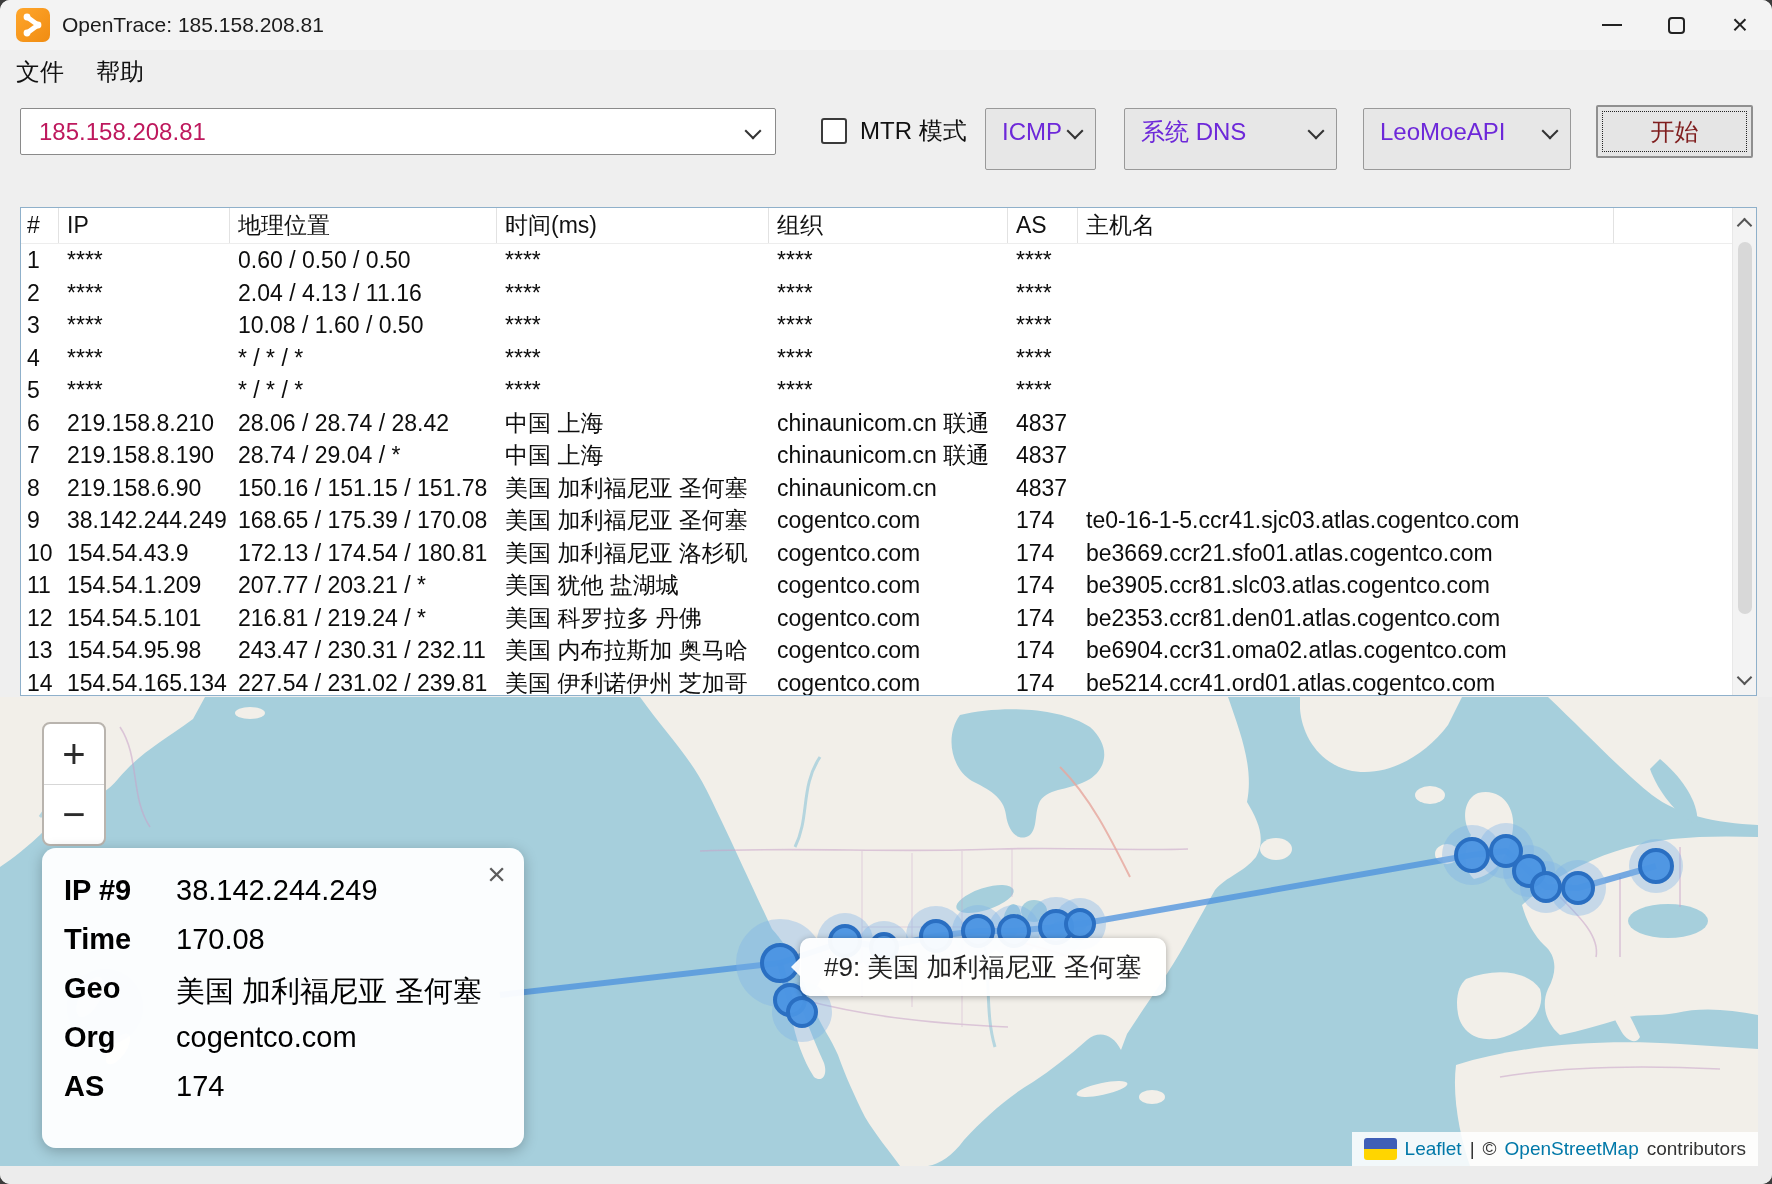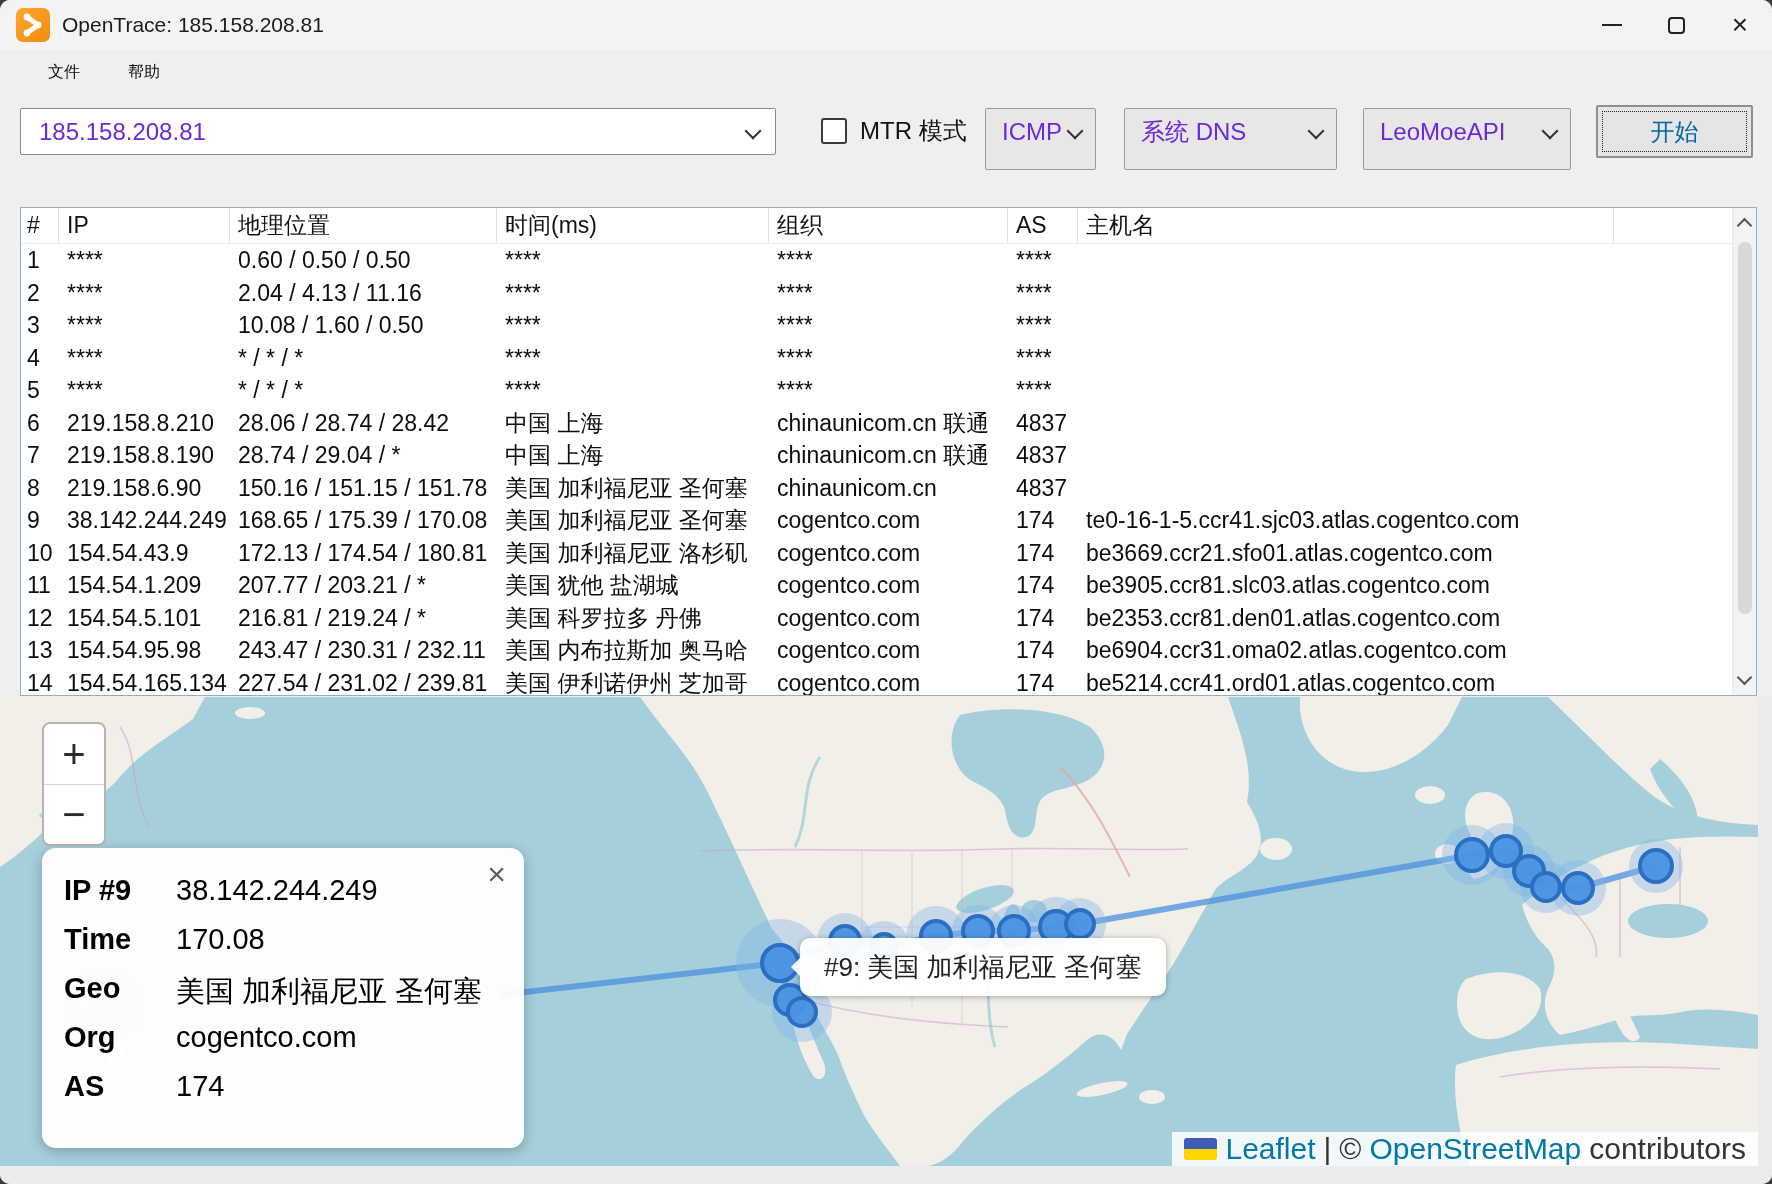--- a/index.html
+++ b/index.html
@@ -13,39 +13,39 @@
     background:linear-gradient(135deg,#ffa62b,#f08c12);}
   #app-title{position:absolute;left:62px;top:0;height:50px;line-height:50px;font-size:21px;color:#1b1b1b;}
   .win-btn{position:absolute;top:0;width:64px;height:50px;display:flex;align-items:center;justify-content:center;color:#222;}
   #btn-min{right:128px;} #btn-max{right:64px;} #btn-close{right:0;}
   #btn-min .bar{width:20px;height:2px;background:#222;}
   #btn-max .box{width:17px;height:17px;border:2px solid #222;border-radius:4px;}
   #btn-close{font-size:28px;line-height:50px;}
 
   
   #menubar{position:absolute;left:0;top:50px;width:100%;height:44px;}
-  .menu-item{position:absolute;top:0;height:44px;line-height:44px;font-size:16px;color:#111;margin-left:32px;}
+  .menu-item{position:absolute;top:0;height:44px;line-height:44px;font-size:24px;color:#111;}
   #menu-file{left:16px;} #menu-help{left:96px;}
 
   
   #toolbar{position:absolute;left:0;top:94px;width:100%;height:76px;}
   #target-combo{position:absolute;left:20px;top:14px;width:756px;height:47px;background:#fff;border:1px solid #8a8a8a;border-radius:2px;}
   #target-input{position:absolute;left:0;top:0;width:100%;height:100%;border:none;background:transparent;outline:none;
-     font-family:inherit;font-size:24px;color:#6d28d9;padding:0 40px 0 18px;}
+     font-family:inherit;font-size:24px;color:#be185d;padding:0 40px 0 18px;}
   .chev{width:12px;height:12px;border-right:2px solid #333;border-bottom:2px solid #333;transform:rotate(45deg);}
   .combo-chev{position:absolute;right:16px;top:16px;}
   #mtr-check{position:absolute;left:821px;top:24px;width:26px;height:26px;border:2px solid #3a3a3a;border-radius:3px;background:#fff;}
   #mtr-label{position:absolute;left:860px;top:12px;height:50px;line-height:50px;font-size:24px;color:#111;}
   .select{position:absolute;top:14px;height:62px;background:#e7e7e7;border:1px solid #999;border-radius:2px;
      font-size:24px;color:#6d28d9;line-height:45px;padding-left:16px;}
   #sel-protocol{left:985px;width:111px;}
   #sel-dns{left:1124px;width:213px;}
   #sel-api{left:1363px;width:208px;}
   #start-btn{position:absolute;left:1596px;top:11px;width:157px;height:53px;background:#e5e5e5;border:2px solid #8f8f8f;
-     border-radius:2px;font-size:24px;color:#0369a1;display:flex;align-items:center;justify-content:center;
+     border-radius:2px;font-size:24px;color:#7f1d1d;display:flex;align-items:center;justify-content:center;
      outline:1px dotted #222;outline-offset:-7px;}
 
   
   #table{position:absolute;left:20px;top:207px;width:1737px;height:489px;background:#fff;border:1px solid #8fb0ca;overflow:hidden;
      --cols:38px 171px 267px 272px 239px 70px 536px 1fr;}
   #t-head{display:grid;grid-template-columns:var(--cols);height:36px;background:#fff;border-bottom:1px solid #ededed;width:1711px;}
   .h-cell{font-size:23px;color:#111;line-height:35px;padding-left:8px;border-right:1px solid #e2e2e2;white-space:nowrap;}
   .h-cell:first-child{padding-left:6px;}
   #t-body{width:1711px;}
   .t-row{display:grid;grid-template-columns:var(--cols);height:32.5px;}
@@ -72,21 +72,21 @@
   .p-label{width:112px;font-weight:bold;font-size:29px;color:#000;flex:none;}
   .p-value{font-size:29px;color:#000;white-space:nowrap;}
   #popup-close{position:absolute;right:18px;top:10px;font-size:32px;color:#5c5c5c;line-height:32px;}
 
   #map-tooltip{position:absolute;left:800px;top:241px;height:58px;background:rgba(255,255,255,.95);border-radius:10px;
      box-shadow:0 1px 6px rgba(0,0,0,.3);z-index:4;font-size:26px;color:#222;line-height:58px;padding:0 24px;white-space:nowrap;text-align:center;}
   #map-tooltip::before{content:"";position:absolute;left:-9px;top:19px;width:0;height:0;
      border-top:10px solid transparent;border-bottom:10px solid transparent;border-right:10px solid rgba(255,255,255,.95);}
 
   #attrib{position:absolute;right:0;bottom:0;height:34px;background:rgba(255,255,255,.85);z-index:5;
-     display:flex;align-items:center;padding:0 12px;gap:8px;font-size:30px;color:#333;}
+     display:flex;align-items:center;padding:0 12px;gap:8px;font-size:19px;color:#333;}
   #ua-flag{width:33px;height:22px;border-radius:3px;background:linear-gradient(#3f5fb7 0 50%,#ffd500 50% 100%);}
   .link{color:#0078a8;}
 
   #bottom-strip{position:absolute;left:0;top:1166px;width:100%;height:18px;background:#ececec;}
   #right-strip{position:absolute;left:1758px;top:697px;width:14px;height:469px;background:#ececec;}
 </style>
 </head>
 <body>
 
 <div id="window">

